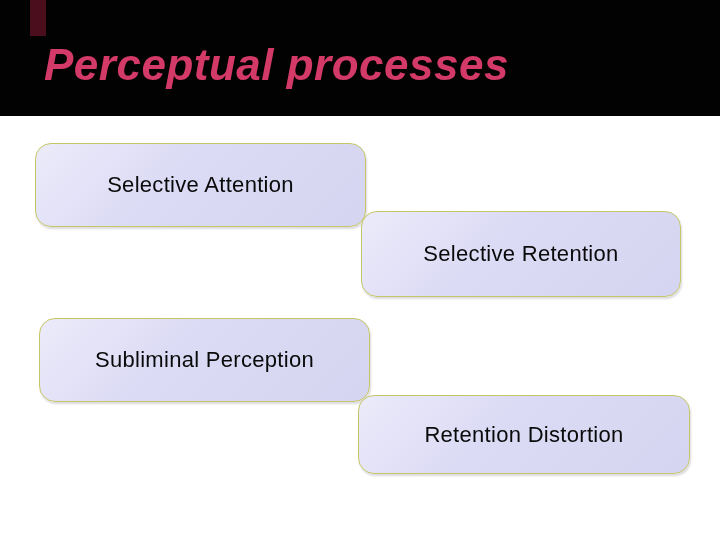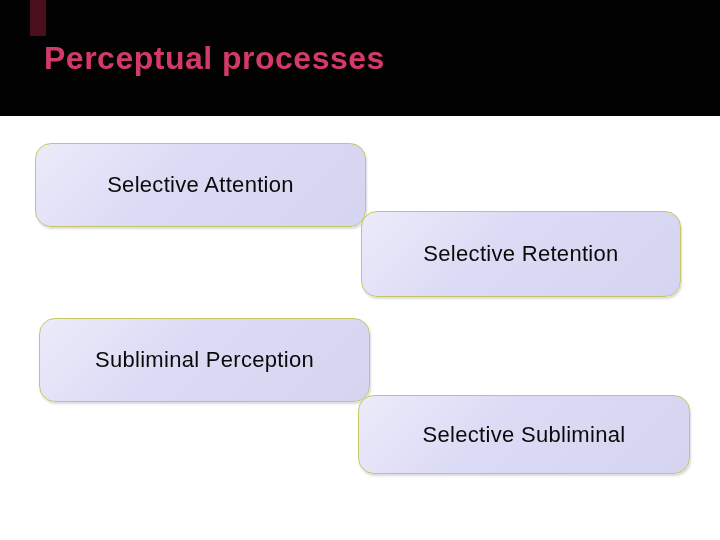--- a/index.html
+++ b/index.html
@@ -26,25 +26,26 @@
     position: absolute;
     left: 30px; top: 0;
     width: 16px;
     height: 36px;
     background: #4a0e1c;
   }
   .slide-title {
     position: absolute;
     left: 44px;
     top: 40px;
-    font-size: 32px;
+    font-size: 44px;
     font-weight: 700;
     letter-spacing: 0.5px;
     color: #d43a68;
     white-space: nowrap;
+    font-style: italic;
   }
   .process-box {
     position: absolute;
     box-sizing: border-box;
     border: 1.5px solid #c5c766;
     border-radius: 16px;
     background: linear-gradient(135deg, #ecebfa 0%, #dcdbf5 40%, #d6d5f1 100%);
     box-shadow: 1px 2px 2px rgba(110,110,130,0.25);
     display: flex;
     align-items: center;
@@ -75,16 +76,16 @@
 
   <div class="process-box box-retention">
     <span class="box-label">Selective Retention</span>
   </div>
 
   <div class="process-box box-perception">
     <span class="box-label">Subliminal Perception</span>
   </div>
 
   <div class="process-box box-distortion">
-    <span class="box-label">Selective Subliminal</span>
+    <span class="box-label">Retention Distortion</span>
   </div>
 
 </div>
 
 </body></html>

